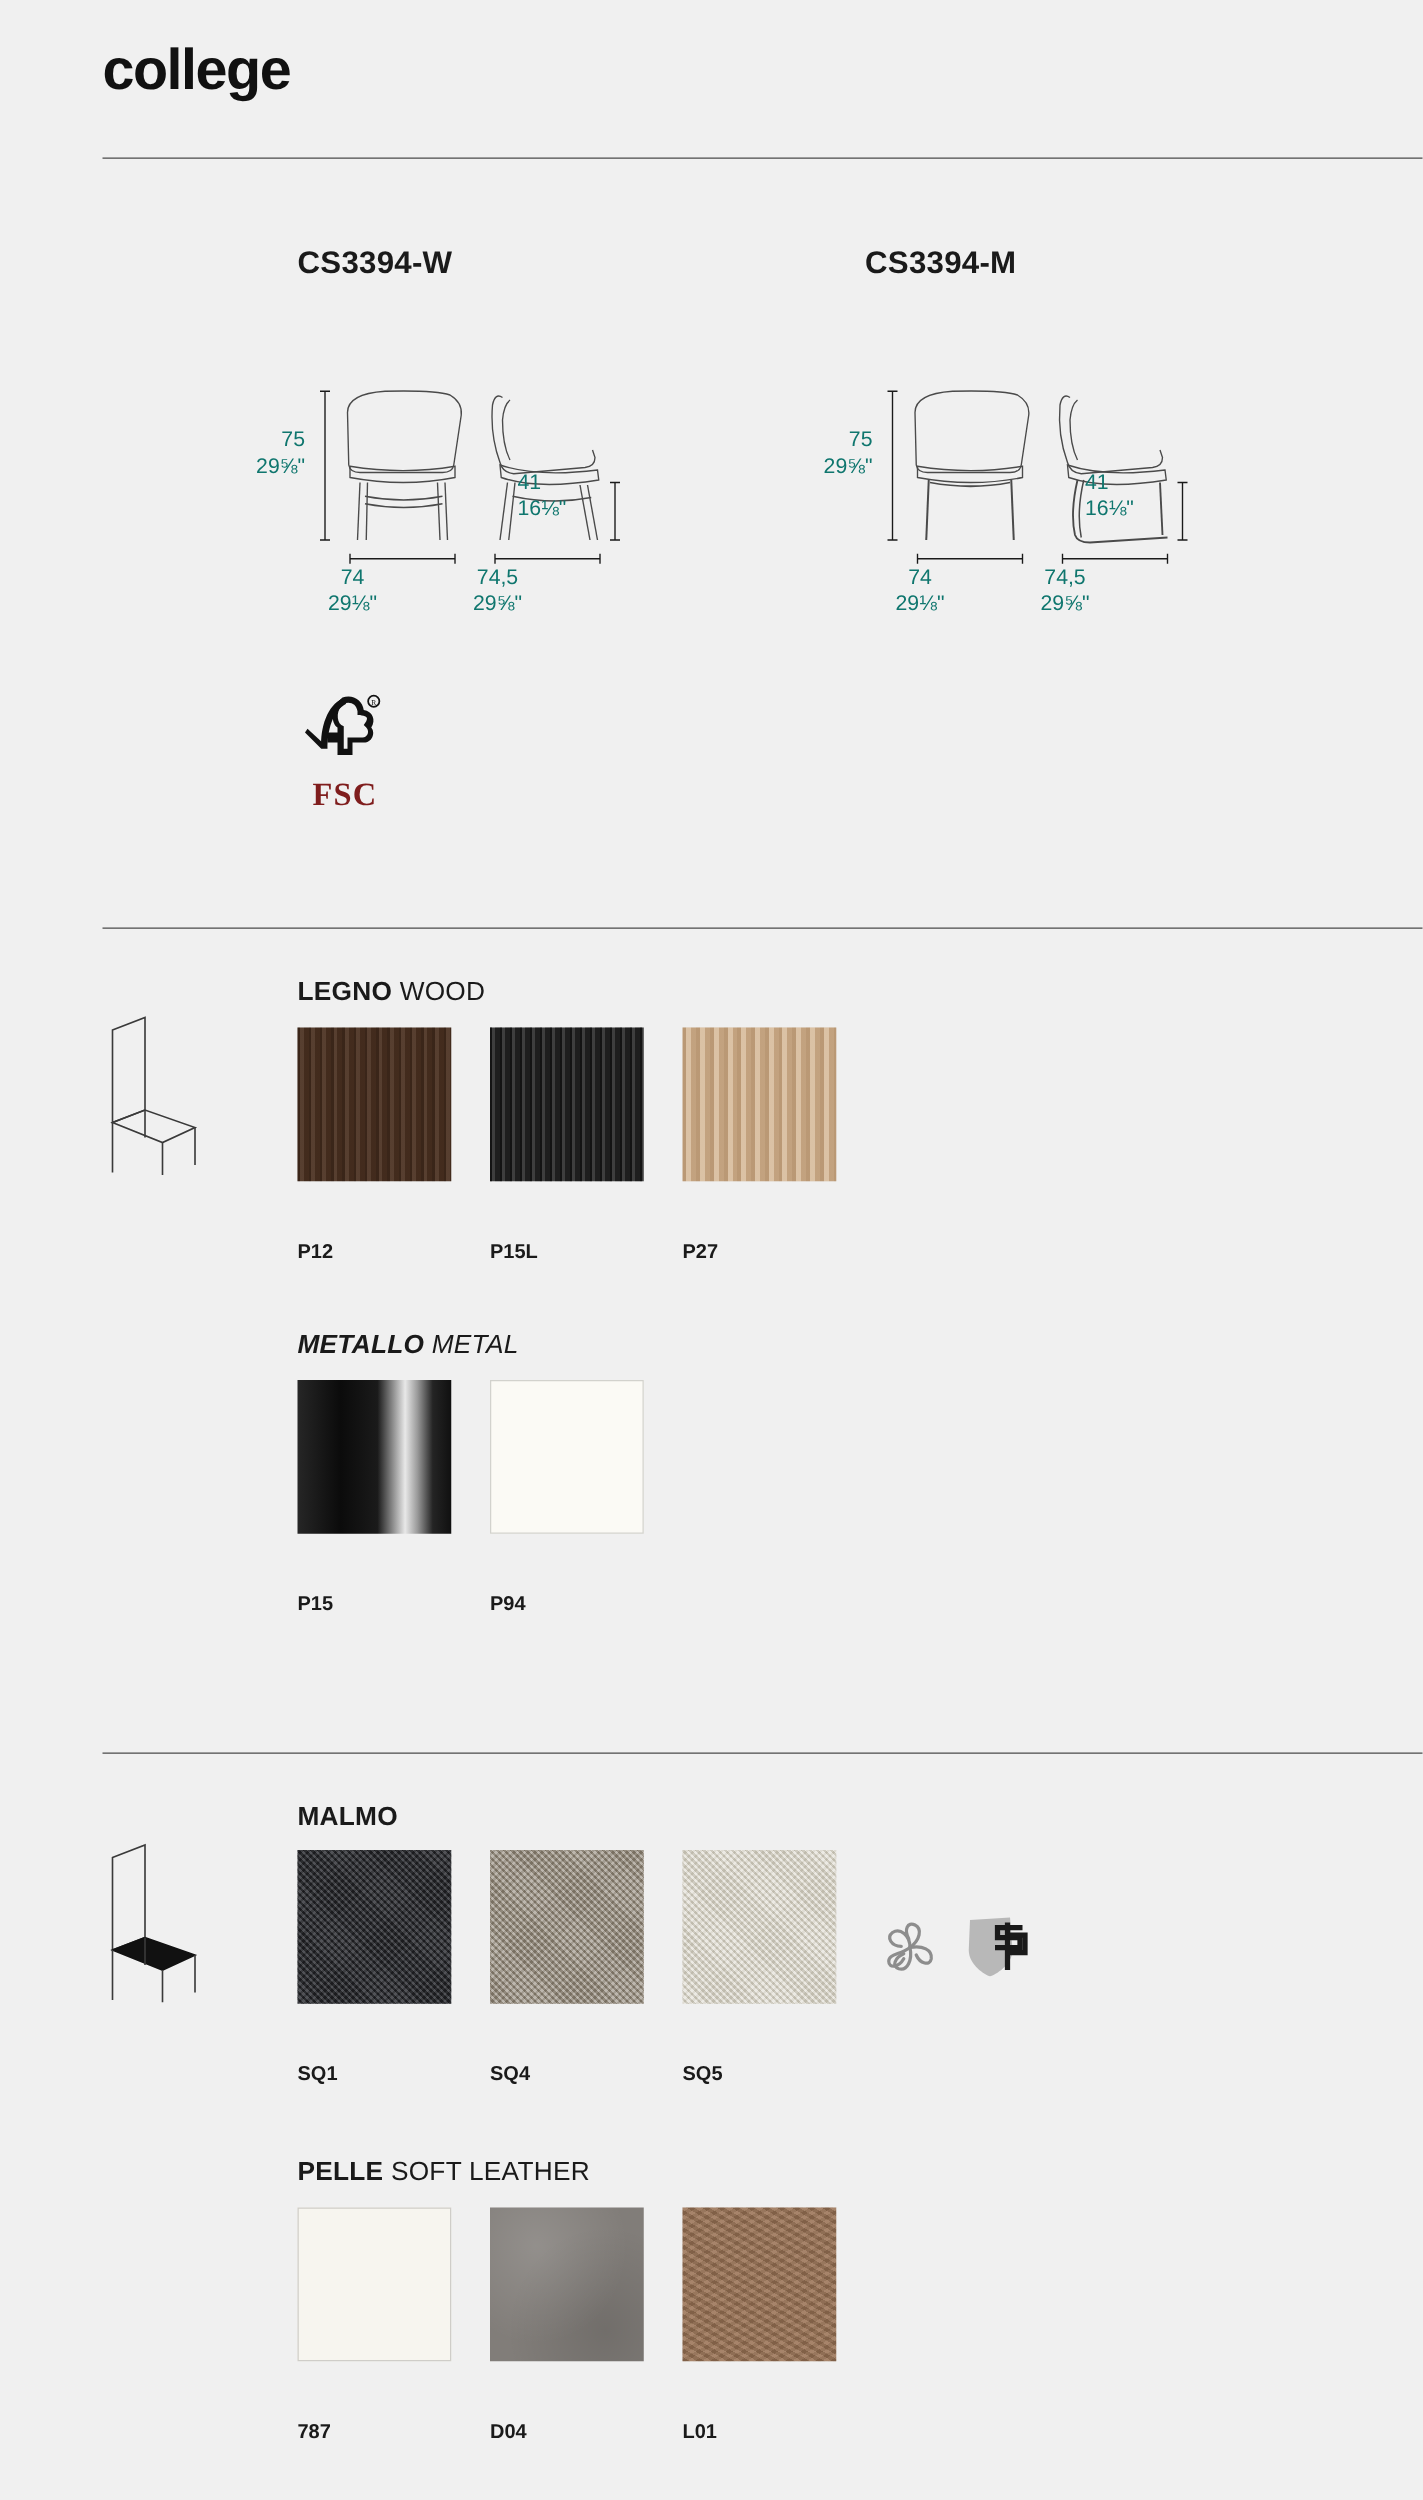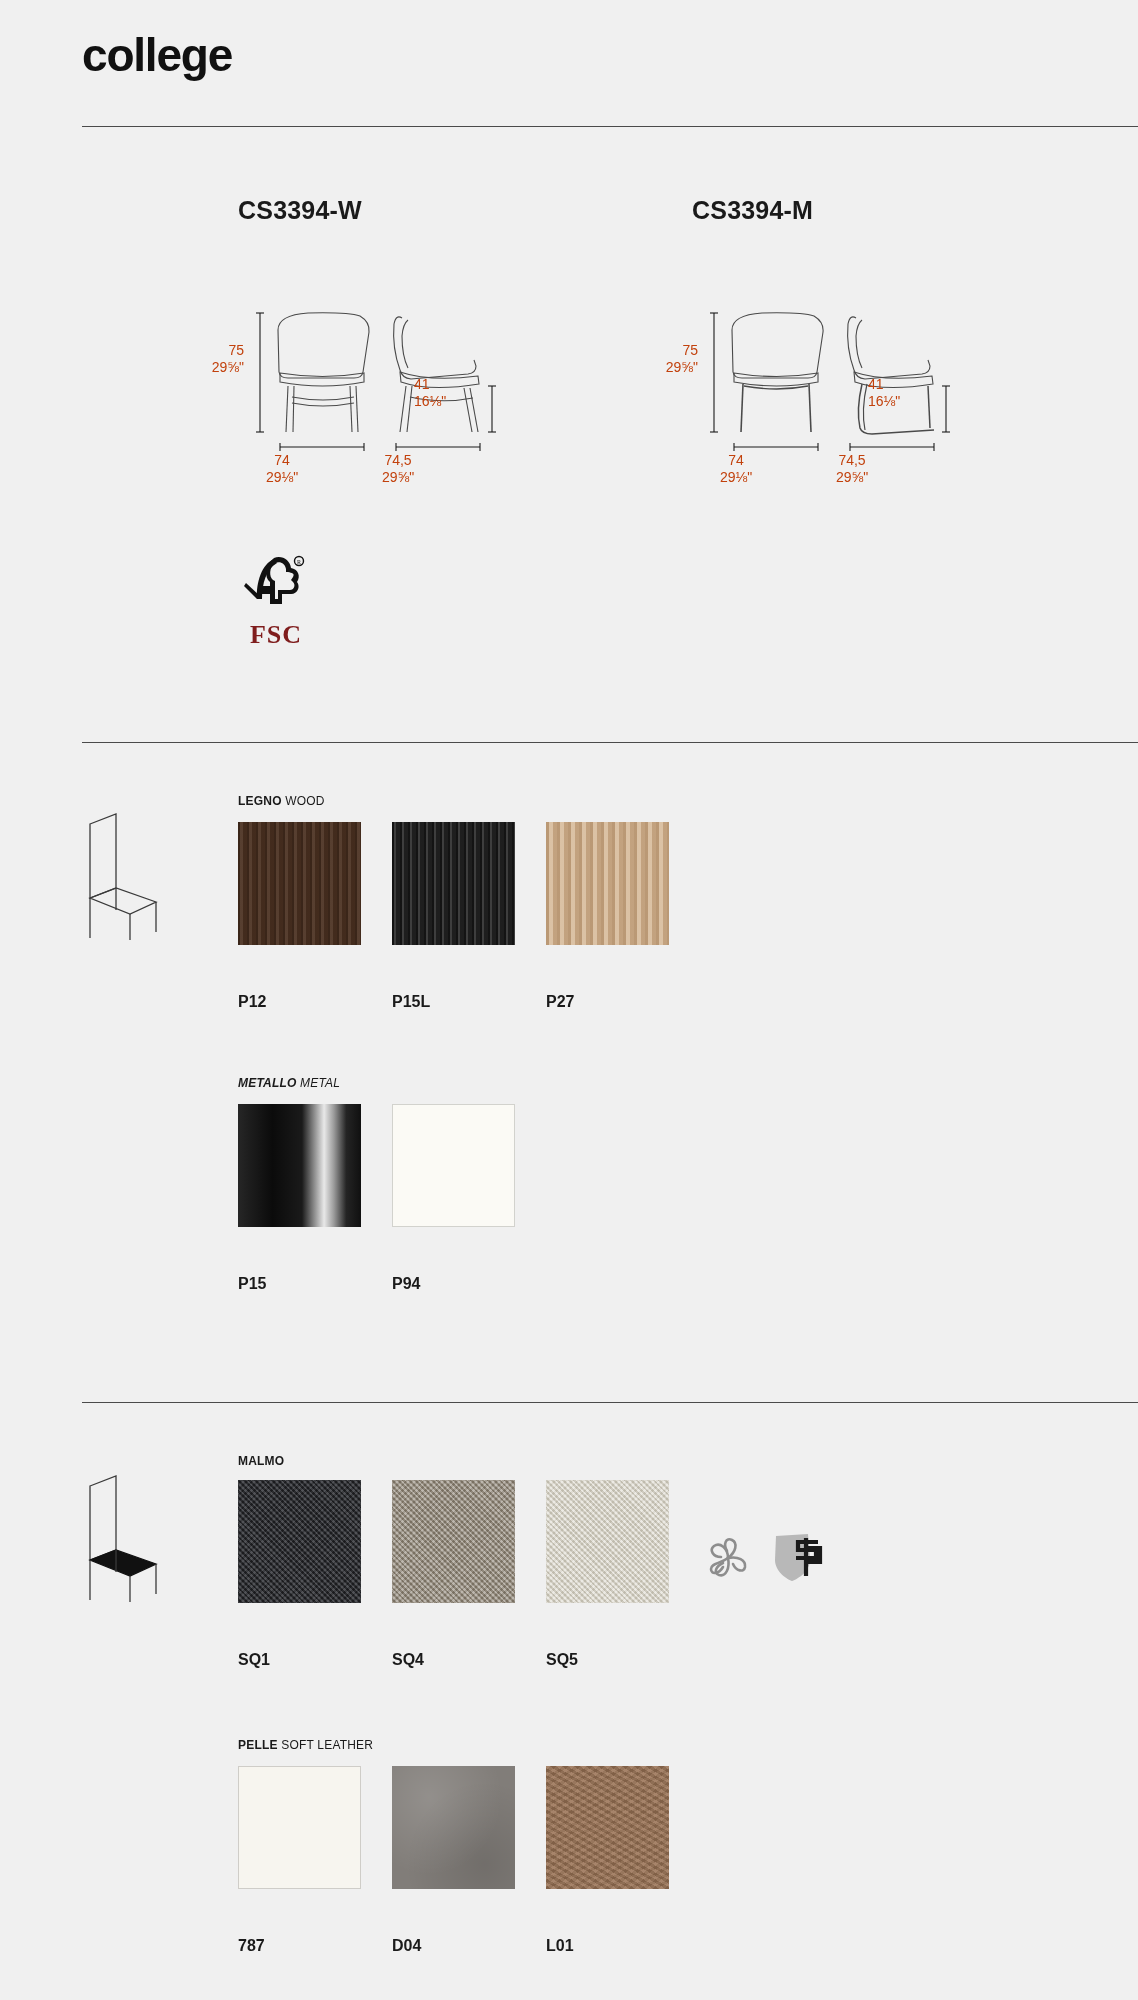--- a/index.html
+++ b/index.html
@@ -29,33 +29,33 @@
     position: absolute; font-size: 25px; font-weight: 700; letter-spacing: .2px; text-align: center;
   }
   .mc-w { left: 238px; top: 196px; }
   .mc-m { left: 692px; top: 196px; }
 
   .drawing { position: absolute; top: 300px; }
   .dw { left: 230px; }
   .dm { left: 684px; }
 
   .dim-txt {
-    position: absolute; font-size: 14px; line-height: 1.22; color: #c2410c;
+    position: absolute; font-size: 17px; line-height: 1.22; color: #0f766e;
     white-space: nowrap;
   }
 
   
   .fsc { position: absolute; left: 240px; top: 552px; width: 72px; }
   .fsc-word {
     font-family: "Liberation Serif", serif; font-size: 26px; font-weight: 700;
     letter-spacing: 1px; text-align: center; margin-top: 2px; color: #7f1d1d;
   }
 
   
-  .sec-title { position: absolute; font-size: 12px; letter-spacing: .2px; margin-top: 12px; }
+  .sec-title { position: absolute; font-size: 21px; letter-spacing: .2px; }
   .sec-title b { font-weight: 700; }
   .sec-title span { font-weight: 400; }
 
   .sw { position: absolute; width: 123px; height: 123px; }
   .sw-lbl { position: absolute; font-size: 16px; font-weight: 700; }
 
   .chair-ico { position: absolute; }
 
   .cert-ico { position: absolute; }
 </style>

